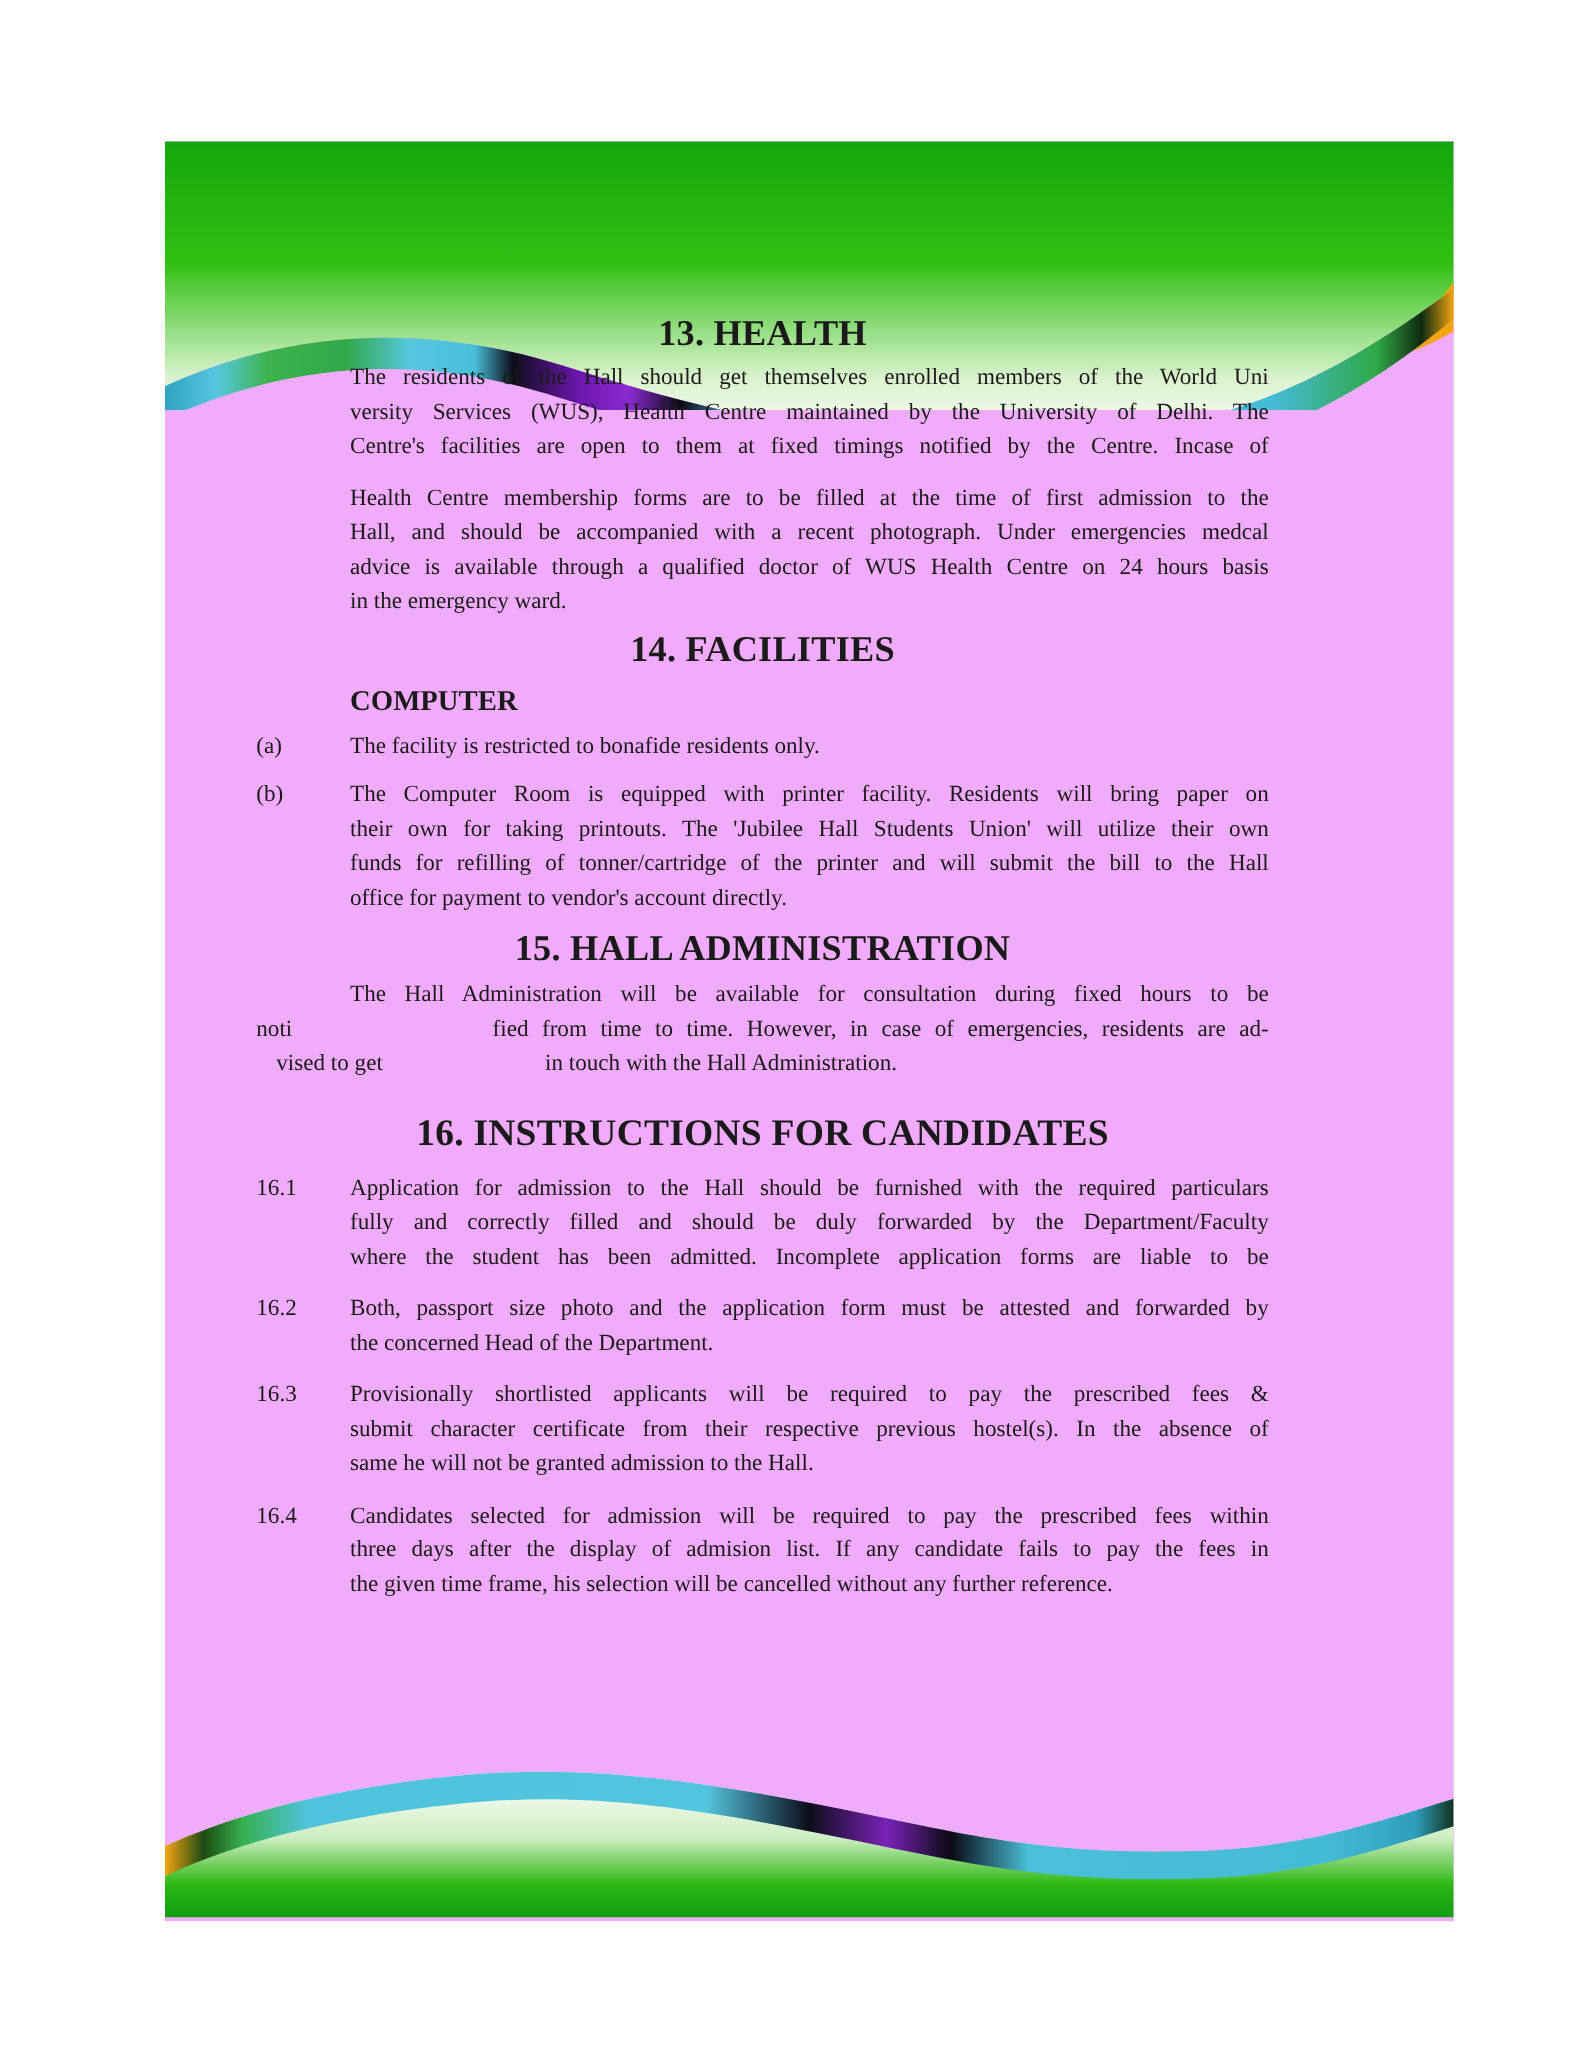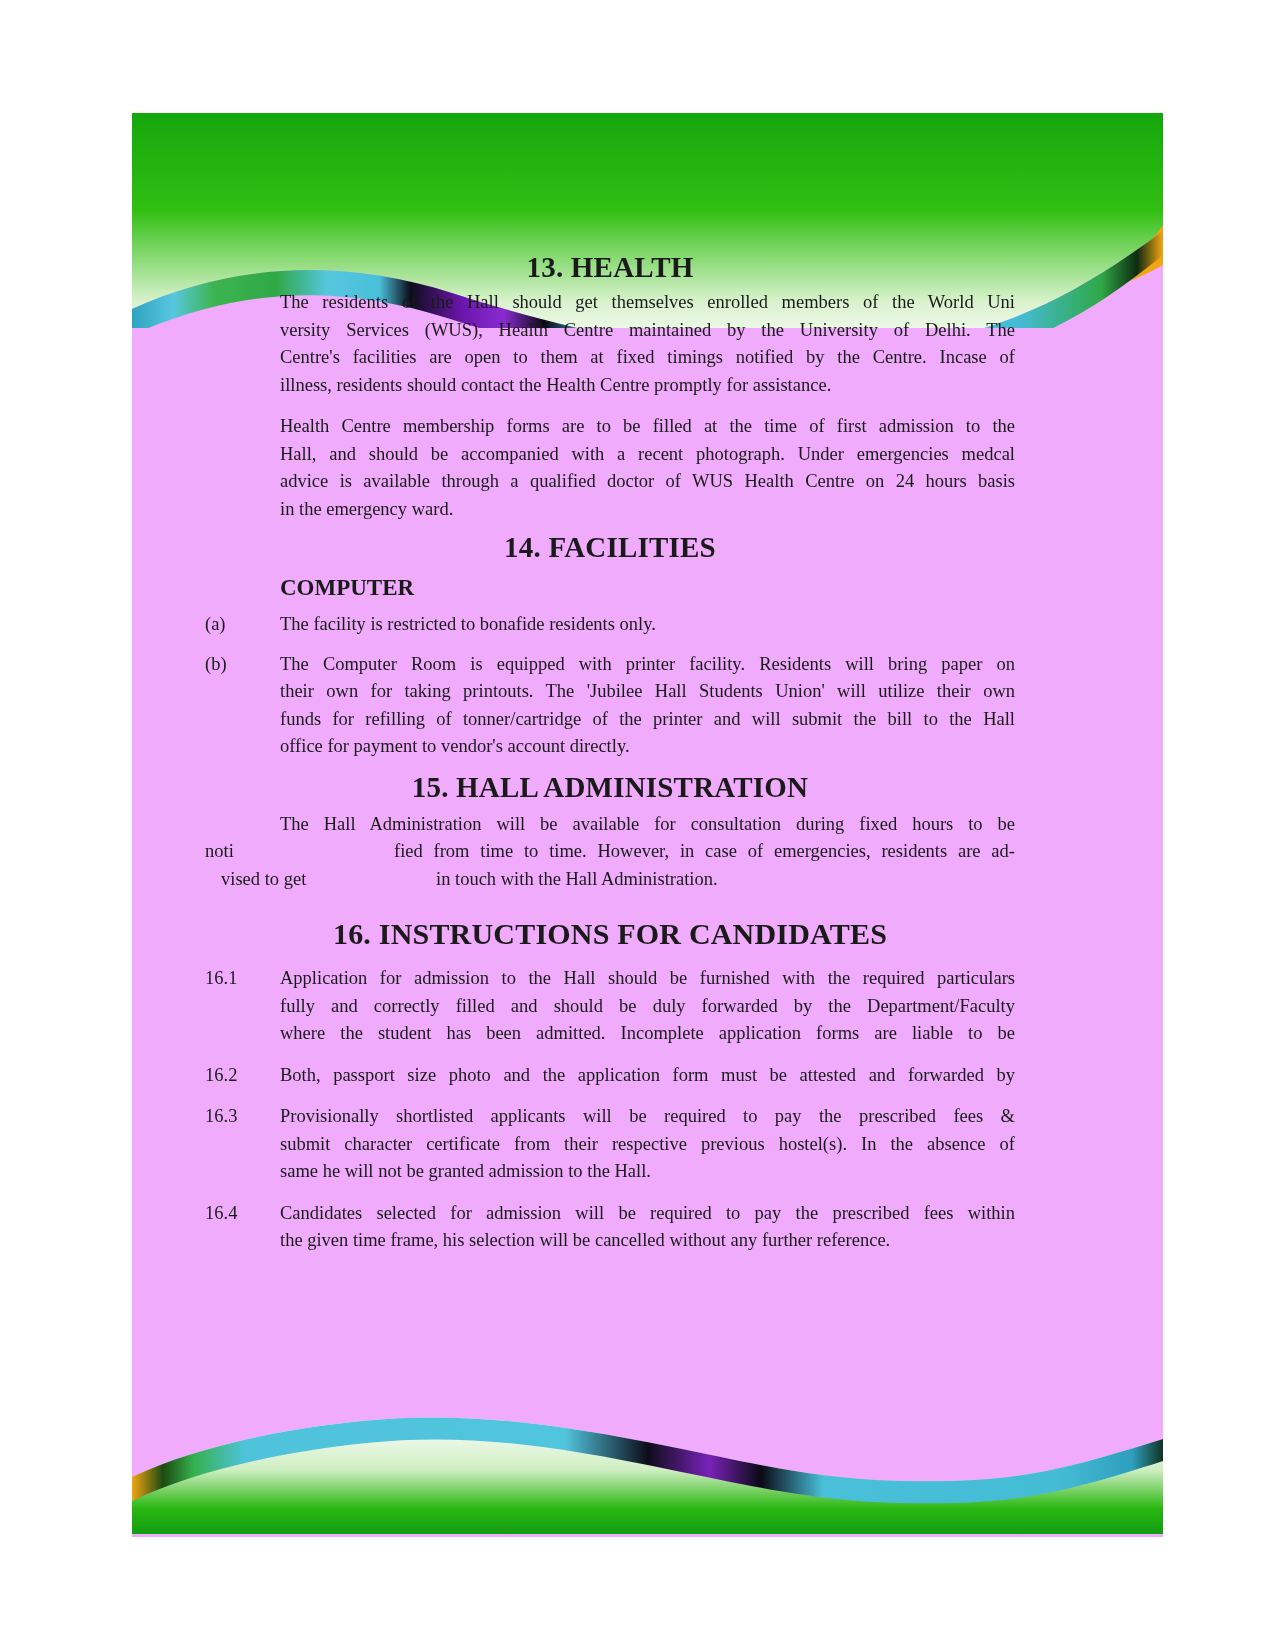--- a/index.html
+++ b/index.html
@@ -109,21 +109,20 @@
   </svg>
 
   <div class="content">
     <div class="pad-top"></div>
 
     <div class="sec-title">13. HEALTH</div>
     <div class="para mt-a">
         <div class="tline">The residents of the Hall should get themselves enrolled members of the World Uni</div>
         <div class="tline">versity Services (WUS), Health Centre maintained by the University of Delhi. The</div>
         <div class="tline">Centre's facilities are open to them at fixed timings notified by the Centre. Incase of</div>
-        <div class="tline last">illness, residents should contact the Health Centre promptly for assistance.</div>
       </div>
     <div class="para mt-b">
         <div class="tline">Health Centre membership forms are to be filled at the time of first admission to the</div>
         <div class="tline">Hall, and should be accompanied with a recent photograph. Under emergencies medcal</div>
         <div class="tline">advice is available through a qualified doctor of WUS Health Centre on 24 hours basis</div>
         <div class="tline last">in the emergency ward.</div>
       </div>
 
     <div class="sec-title mt-c">14. FACILITIES</div>
     <div class="sub-head mt-d">COMPUTER</div>
@@ -162,31 +161,33 @@
       <div class="body">
           <div class="tline">Application for admission to the Hall should be furnished with the required particulars</div>
           <div class="tline">fully and correctly filled and should be duly forwarded by the Department/Faculty</div>
           <div class="tline">where the student has been admitted. Incomplete application forms are liable to be</div>
         </div>
     </div>
     <div class="item mt-b">
       <div class="num">16.2</div>
       <div class="body">
           <div class="tline">Both, passport size photo and the application form must be attested and forwarded by</div>
+          <div class="tline last">the concerned Head of the Department.</div>
         </div>
     </div>
     <div class="item mt-b">
       <div class="num">16.3</div>
       <div class="body">
           <div class="tline">Provisionally shortlisted applicants will be required to pay the prescribed fees &amp;</div>
           <div class="tline">submit character certificate from their respective previous hostel(s). In the absence of</div>
           <div class="tline last">same he will not be granted admission to the Hall.</div>
         </div>
     </div>
     <div class="item mt-b">
       <div class="num">16.4</div>
       <div class="body">
           <div class="tline">Candidates selected for admission will be required to pay the prescribed fees within</div>
+          <div class="tline">three days after the display of admision list. If any candidate fails to pay the fees in</div>
           <div class="tline last">the given time frame, his selection will be cancelled without any further reference.</div>
         </div>
     </div>
   </div>
 </div>
 
 </body></html>

